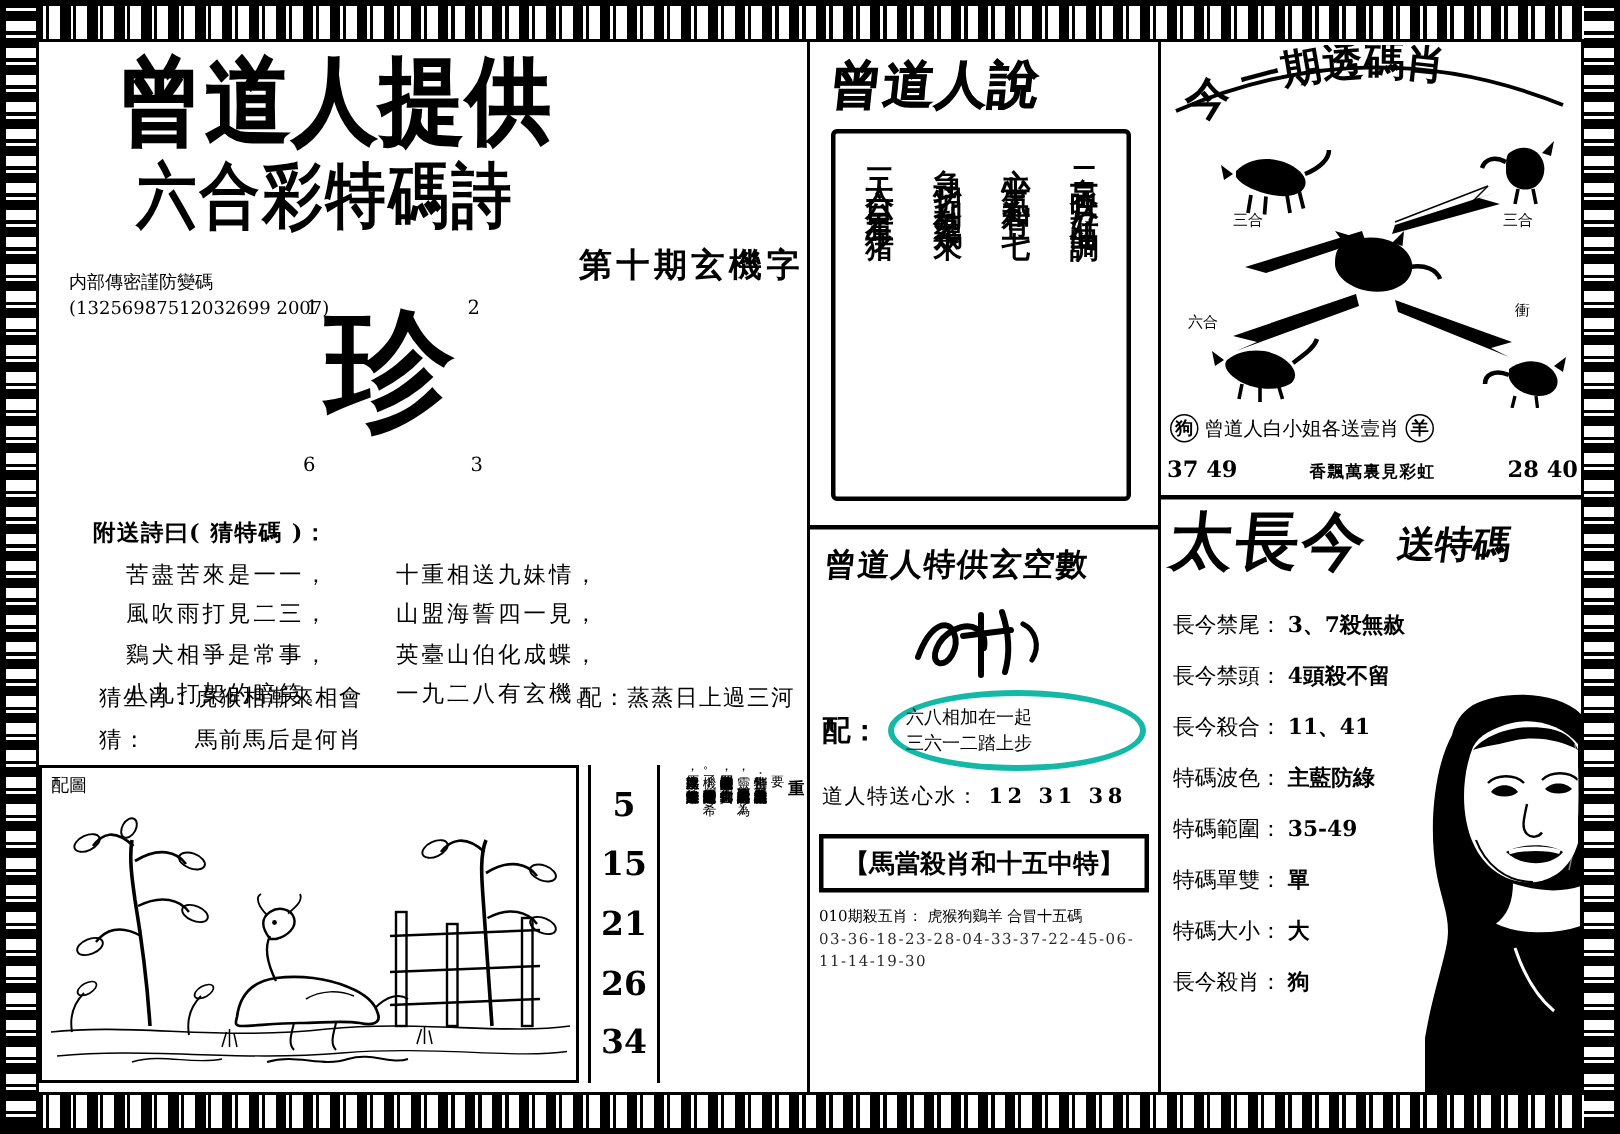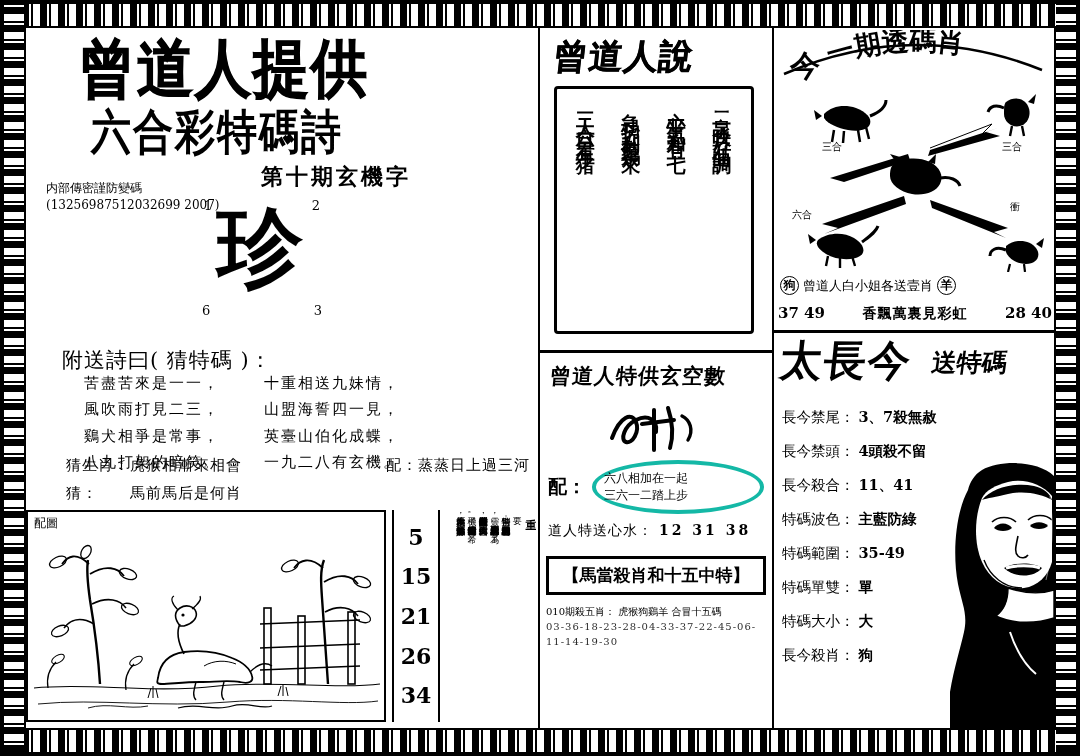--- a/index.html
+++ b/index.html
@@ -99,20 +99,21 @@
     margin: 16px 0 0 26px;
     transform: scaleY(1.18);
     transform-origin: left top;
   }
   .masthead-3 {
     font-family: Liberation Sans, sans-serif;
     font-weight: bold;
     font-size: 22px;
     letter-spacing: 3px;
     margin: 14px 0 0 196px;
+    text-align: right;
   }
 
   .secret-note {
     position: absolute;
     left: 20px; top: 152px;
     font-size: 12px;
     line-height: 1.45;
     font-family: "DejaVu Serif", "Liberation Serif", serif;
   }
 
@@ -133,23 +134,24 @@
   .gnum { position: absolute; font-size: 13px; font-family: "DejaVu Serif", serif; }
   .gn1 { left: 10px;  top: -6px; }
   .gn2 { right: 6px;  top: -6px; }
   .gn3 { right: 4px;  bottom: -4px; }
   .gn6 { left: 8px;   bottom: -4px; }
 
   
   .poem-head {
     position: absolute;
     left: 36px; top: 318px;
-    font-size: 21px;
+    font-size: 15px;
     font-family: "DejaVu Serif", "Liberation Serif", serif;
     letter-spacing: 1px;
+    font-weight: bold;
   }
   .poem-cols {
     position: absolute;
     left: 58px; top: 342px;
     width: 440px;
     display: flex;
     gap: 44px;
     font-family: "DejaVu Serif", "Liberation Serif", serif;
     font-size: 15px;
     line-height: 1.75;
@@ -400,21 +402,21 @@
     position: absolute;
     left: 4px; top: 276px;
     width: 274px;
     font-family: "DejaVu Serif", "Liberation Serif", serif;
     font-size: 15px;
     font-weight: bold;
     display: flex;
     justify-content: space-between;
     align-items: baseline;
   }
-  .nums-line .mid-text { font-size: 14px; font-weight: bold; letter-spacing: 1px; }
+  .nums-line .mid-text { font-size: 11px; font-weight: bold; letter-spacing: 1px; }
 
   .right-div {
     position: absolute;
     left: 0; top: 302px;
     width: 282px;
     border-top: 3px solid #000;
   }
 
   .taichang {
     position: absolute;

